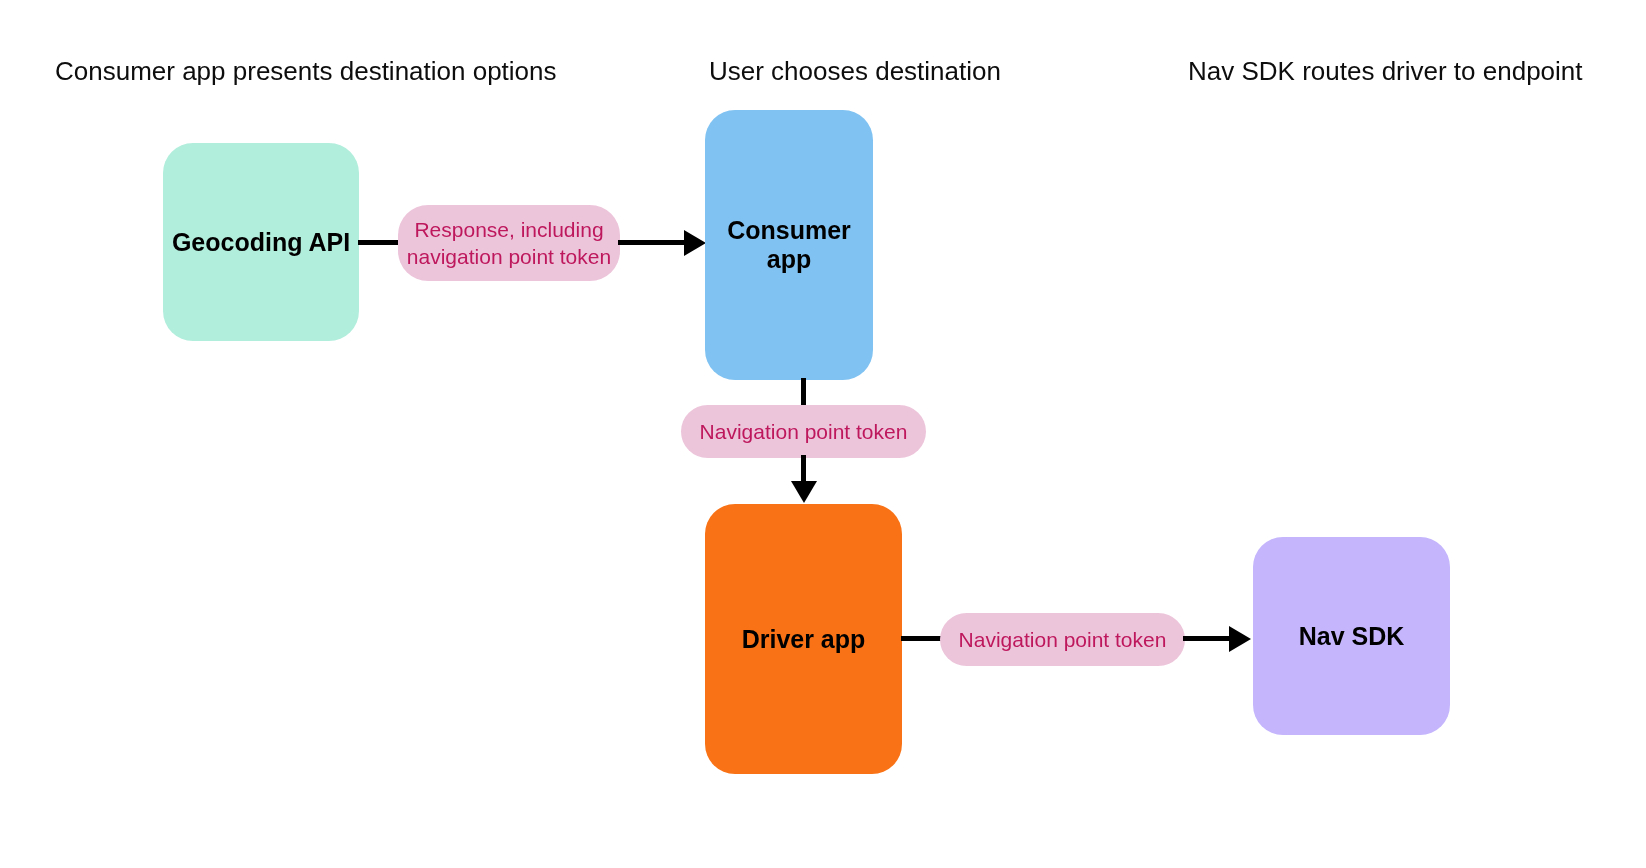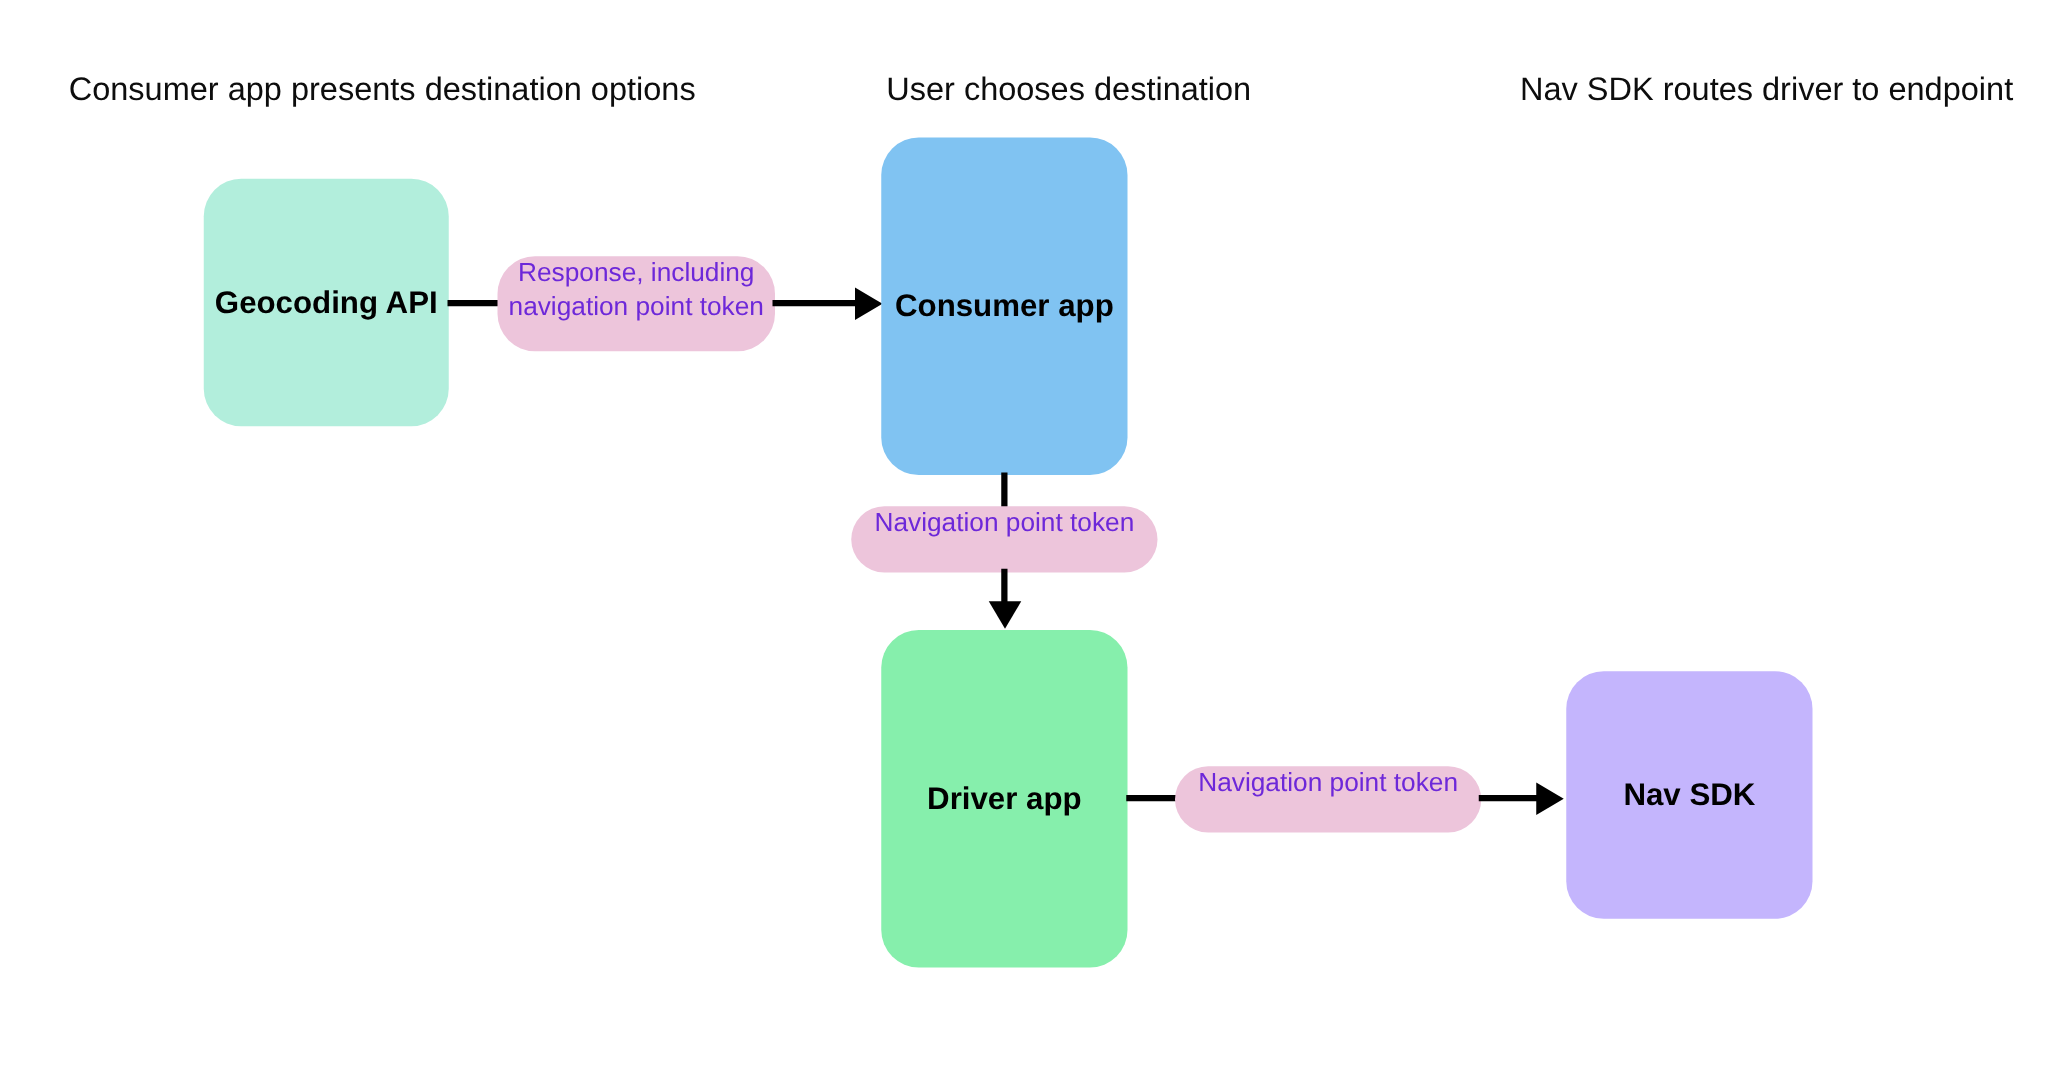--- a/index.html
+++ b/index.html
@@ -35,30 +35,30 @@
     justify-content: center;
     border-radius: 30px;
     font-size: 25px;
     font-weight: 700;
     color: #000000;
     text-align: center;
     box-sizing: border-box;
   }
   .node-geocoding { background: #b2eedc; }
   .node-consumer  { background: #80c3f2; }
-  .node-driver    { background: #86efac; align-items: center; }
+  .node-driver    { background: #f97316; align-items: center; }
   .node-navsdk    { background: #c4b5fd; }
 
   .edge-label {
     position: absolute;
     display: flex;
-    align-items: flex-start;
+    align-items: center;
     justify-content: center;
     background: #edc5db;
-    color: #6d28d9;
+    color: #be185d;
     font-size: 21px;
     line-height: 27px;
     font-weight: 400;
     text-align: center;
     box-sizing: border-box;
     padding: 0 6px;
     border-radius: 30px;
   }
   .line-h {
     position: absolute;
@@ -89,36 +89,36 @@
 </style>
 </head>
 <body>
 
 <div id="canvas">
 
   <div class="col-header" style="left:55px; top:56px;">Consumer app presents destination options</div>
 
   <div class="col-header" style="left:709px; top:56px;">User chooses destination</div>
 
-  <div class="col-header" style="left:1216px; top:56px;">Nav SDK routes driver to endpoint</div>
+  <div class="col-header" style="left:1188px; top:56px;">Nav SDK routes driver to endpoint</div>
 
   <div class="node node-geocoding" style="left:163px; top:143px; width:196px; height:198px;">
     <span>Geocoding API</span>
   </div>
 
   <div class="line-h" style="left:358px; top:240px; width:62px;"></div>
 
   <div class="edge-label" style="left:398px; top:205px; width:222px; height:76px;">
     <span>Response, including navigation point token</span>
   </div>
 
   <div class="line-h" style="left:618px; top:240px; width:82px;"></div>
   <div class="arrow-right" style="left:684px; top:230px;"></div>
 
-  <div class="node node-consumer" style="left:705px; top:110px; width:197px; height:270px;">
+  <div class="node node-consumer" style="left:705px; top:110px; width:168px; height:270px;">
     <span>Consumer app</span>
   </div>
 
   <div class="line-v" style="left:801px; top:378px; height:32px;"></div>
 
   <div class="edge-label" style="left:681px; top:405px; width:245px; height:53px;">
     <span>Navigation point token</span>
   </div>
 
   <div class="line-v" style="left:801px; top:455px; height:35px;"></div>

